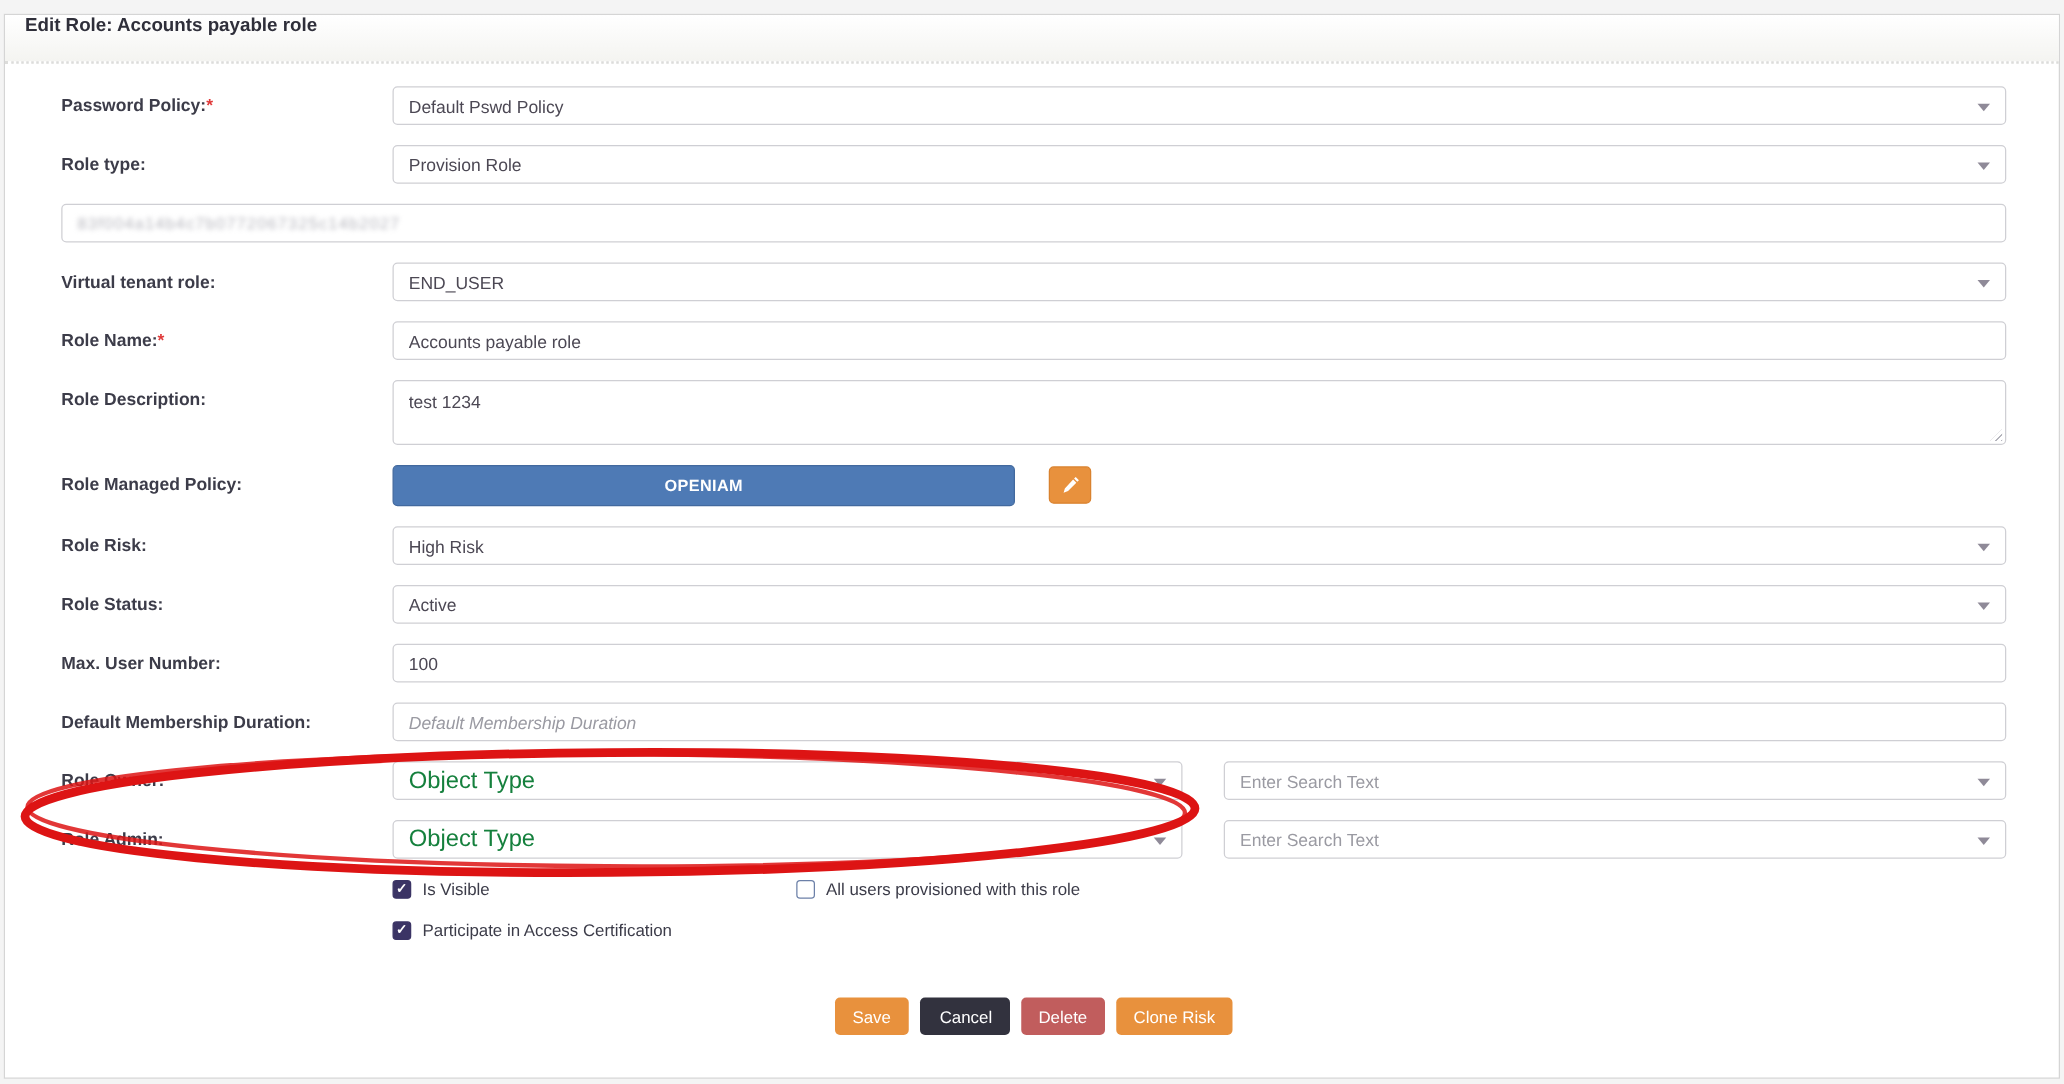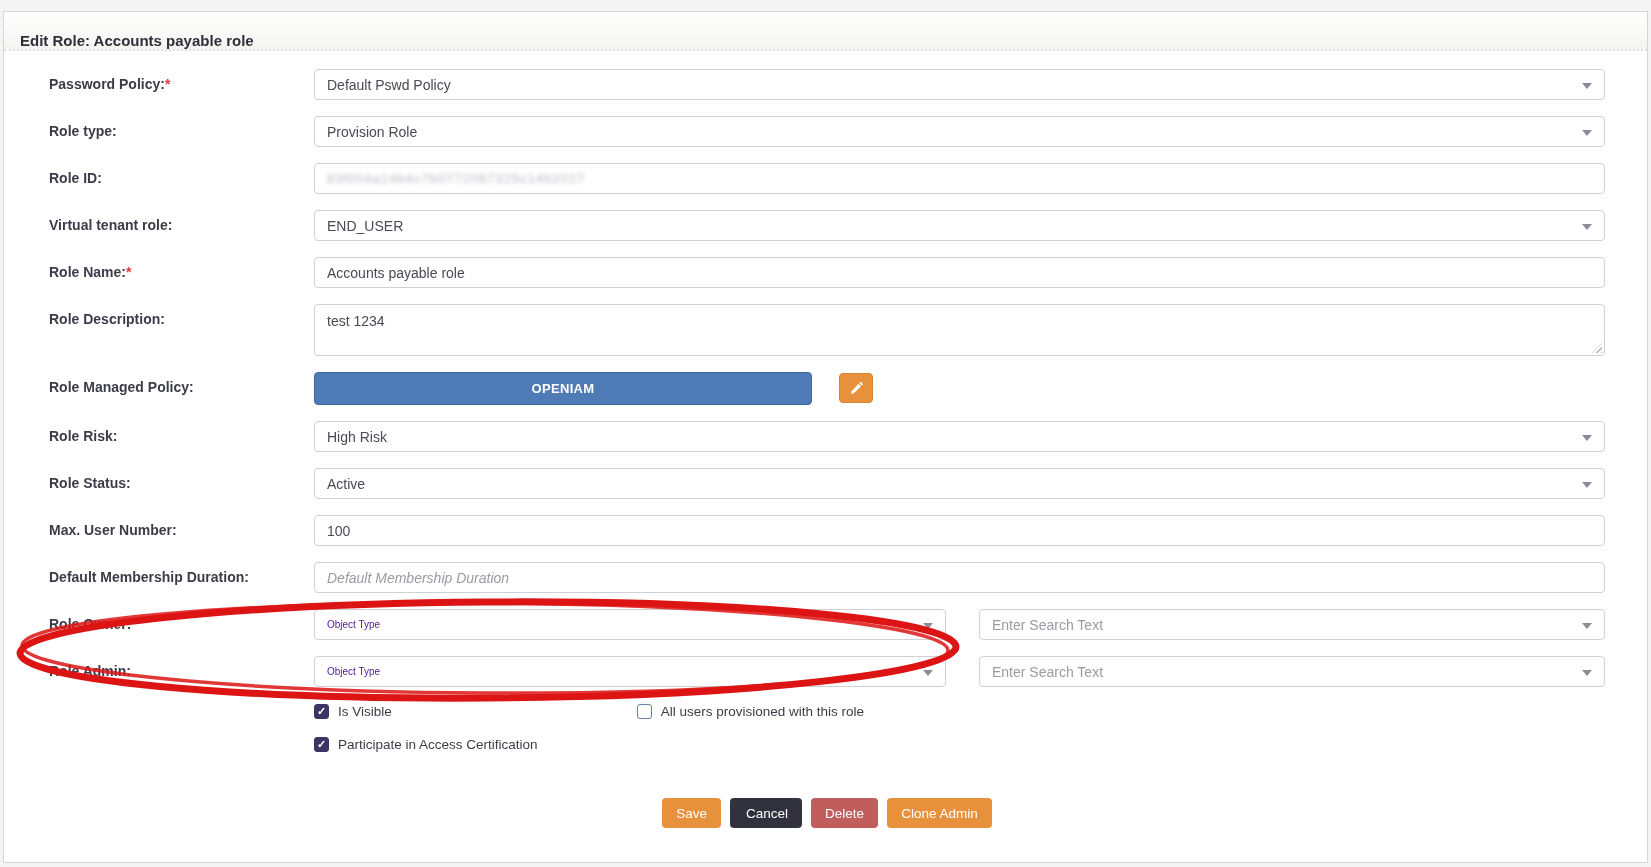--- a/index.html
+++ b/index.html
@@ -1,27 +1,27 @@
 <!DOCTYPE html>
 <html><head>
 <meta charset="utf-8">
 <style>
   * { margin:0; padding:0; box-sizing:border-box; }
   html,body { width:1651px; height:867px; background:#f4f4f4; font-family:"Liberation Sans",sans-serif; overflow:hidden; }
   .panel { position:relative; margin:11px 3px 4px 3px; height:852px; background:#fff; border:1px solid #d5d5d5; }
-  .panel-header { height:39px; background:linear-gradient(#ffffff,#f4f4f1); border-bottom:2px dotted #dcdcda; display:flex; align-items:flex-end; padding-left:16px; }
+  .panel-header { height:39px; background:linear-gradient(#ffffff,#f4f4f1); border-bottom:2px dotted #dcdcda; display:flex; align-items:flex-start; padding-left:16px; }
   .panel-title { font-size:15px; font-weight:bold; color:#2f2f3a; }
   .form { padding:18px 42px 0 45px; }
   .row { display:flex; align-items:flex-start; margin-bottom:16px; }
   .label { width:265px; flex:0 0 265px; font-size:14px; font-weight:bold; color:#3c3c49; line-height:31px; }
   .req { color:#e03a3a; }
   .control { flex:1; display:flex; align-items:flex-start; }
   .select, .combo, .text-input { position:relative; height:31px; background:#fff; border:1px solid #cfcfd4; border-radius:4px; width:100%; display:flex; align-items:center; }
   .select .val { font-size:14px; color:#4c4854; padding-left:12px; }
-  .select .ph, .combo-ph { font-size:10px; color:#4c1d95; padding-left:12px; }
+  .select .ph, .combo-ph { font-size:19px; color:#15803d; padding-left:12px; }
   .caret { position:absolute; right:12px; top:13px; width:0; height:0; border-left:5px solid transparent; border-right:5px solid transparent; border-top:6px solid #8f8a98; }
   .text-input input { width:100%; height:100%; border:none; outline:none; background:transparent; font-family:"Liberation Sans",sans-serif; font-size:14px; color:#4c4854; padding:0 12px; border-radius:4px; }
   .text-input input::placeholder { color:#9a9aa2; opacity:1; }
   .text-input input.italic-ph::placeholder { font-style:italic; }
   .text-input input.blurred { filter:blur(2.1px); color:#b7b7be; letter-spacing:1px; font-size:13px; }
   .textarea-wrap { position:relative; width:100%; height:52px; border:1px solid #cfcfd4; border-radius:4px; background:#fff; }
   .textarea-wrap textarea { width:100%; height:100%; border:none; outline:none; resize:none; font-family:"Liberation Sans",sans-serif; font-size:14px; color:#4c4854; padding:8px 12px; background:transparent; }
   .resize-handle { position:absolute; right:2px; bottom:2px; width:10px; height:10px; clip-path:polygon(100% 0,100% 100%,0 100%); background:repeating-linear-gradient(135deg,transparent 0 2px,#b4b4bc 2px 3.6px); cursor:nwse-resize; }
   .ms-btn { width:498px; height:33px; background:#4e7ab5; border:1px solid #42699e; border-radius:4px; color:#fff; font-weight:bold; font-size:13px; letter-spacing:.3px; display:flex; align-items:center; justify-content:center; cursor:pointer; }
   .edit-btn { width:34px; height:30px; margin-left:27px; margin-top:1px; background:#e8913d; border:1px solid #d9822f; border-radius:4px; display:flex; align-items:center; justify-content:center; cursor:pointer; }
@@ -65,21 +65,20 @@
       <div class="label"><span>Role type:</span></div>
       <div class="control">
         <div class="select">
           <span class="val">Provision Role</span>
           <span class="caret"></span>
         </div>
       </div>
     </div>
 
     <div class="row">
-      <div class="label"><span>Role ID:</span></div>
       <div class="control">
         <div class="text-input">
           <input class="blurred" readonly="" value="83f004a14b4c7b0772067325c14b2027" style="">
         </div>
       </div>
     </div>
 
     <div class="row">
       <div class="label"><span>Virtual tenant role:</span></div>
       <div class="control">
@@ -200,21 +199,21 @@
       <span class="checkbox checked">
           <span>✓</span>
         </span>
       <span class="cb-label">Participate in Access Certification</span>
     </div>
 
     <div class="actions">
       <button class="btn btn-save">Save</button>
       <button class="btn btn-cancel">Cancel</button>
       <button class="btn btn-delete">Delete</button>
-      <button class="btn btn-clone">Clone Admin</button>
+      <button class="btn btn-clone">Clone Risk</button>
     </div>
 
   </div>
 </div>
 
 <svg class="annotation-overlay" width="1651" height="867" viewBox="0 0 1651 867">
   <ellipse cx="488" cy="650" rx="468" ry="48" fill="none" stroke="#dd1414" stroke-width="7" stroke-linecap="round" transform="rotate(-0.4 488 650)"></ellipse>
   <ellipse cx="485" cy="648" rx="463" ry="45" fill="none" stroke="#dd1414" stroke-width="3.5" opacity="0.85" transform="rotate(0.3 485 648)"></ellipse>
 </svg>
 

